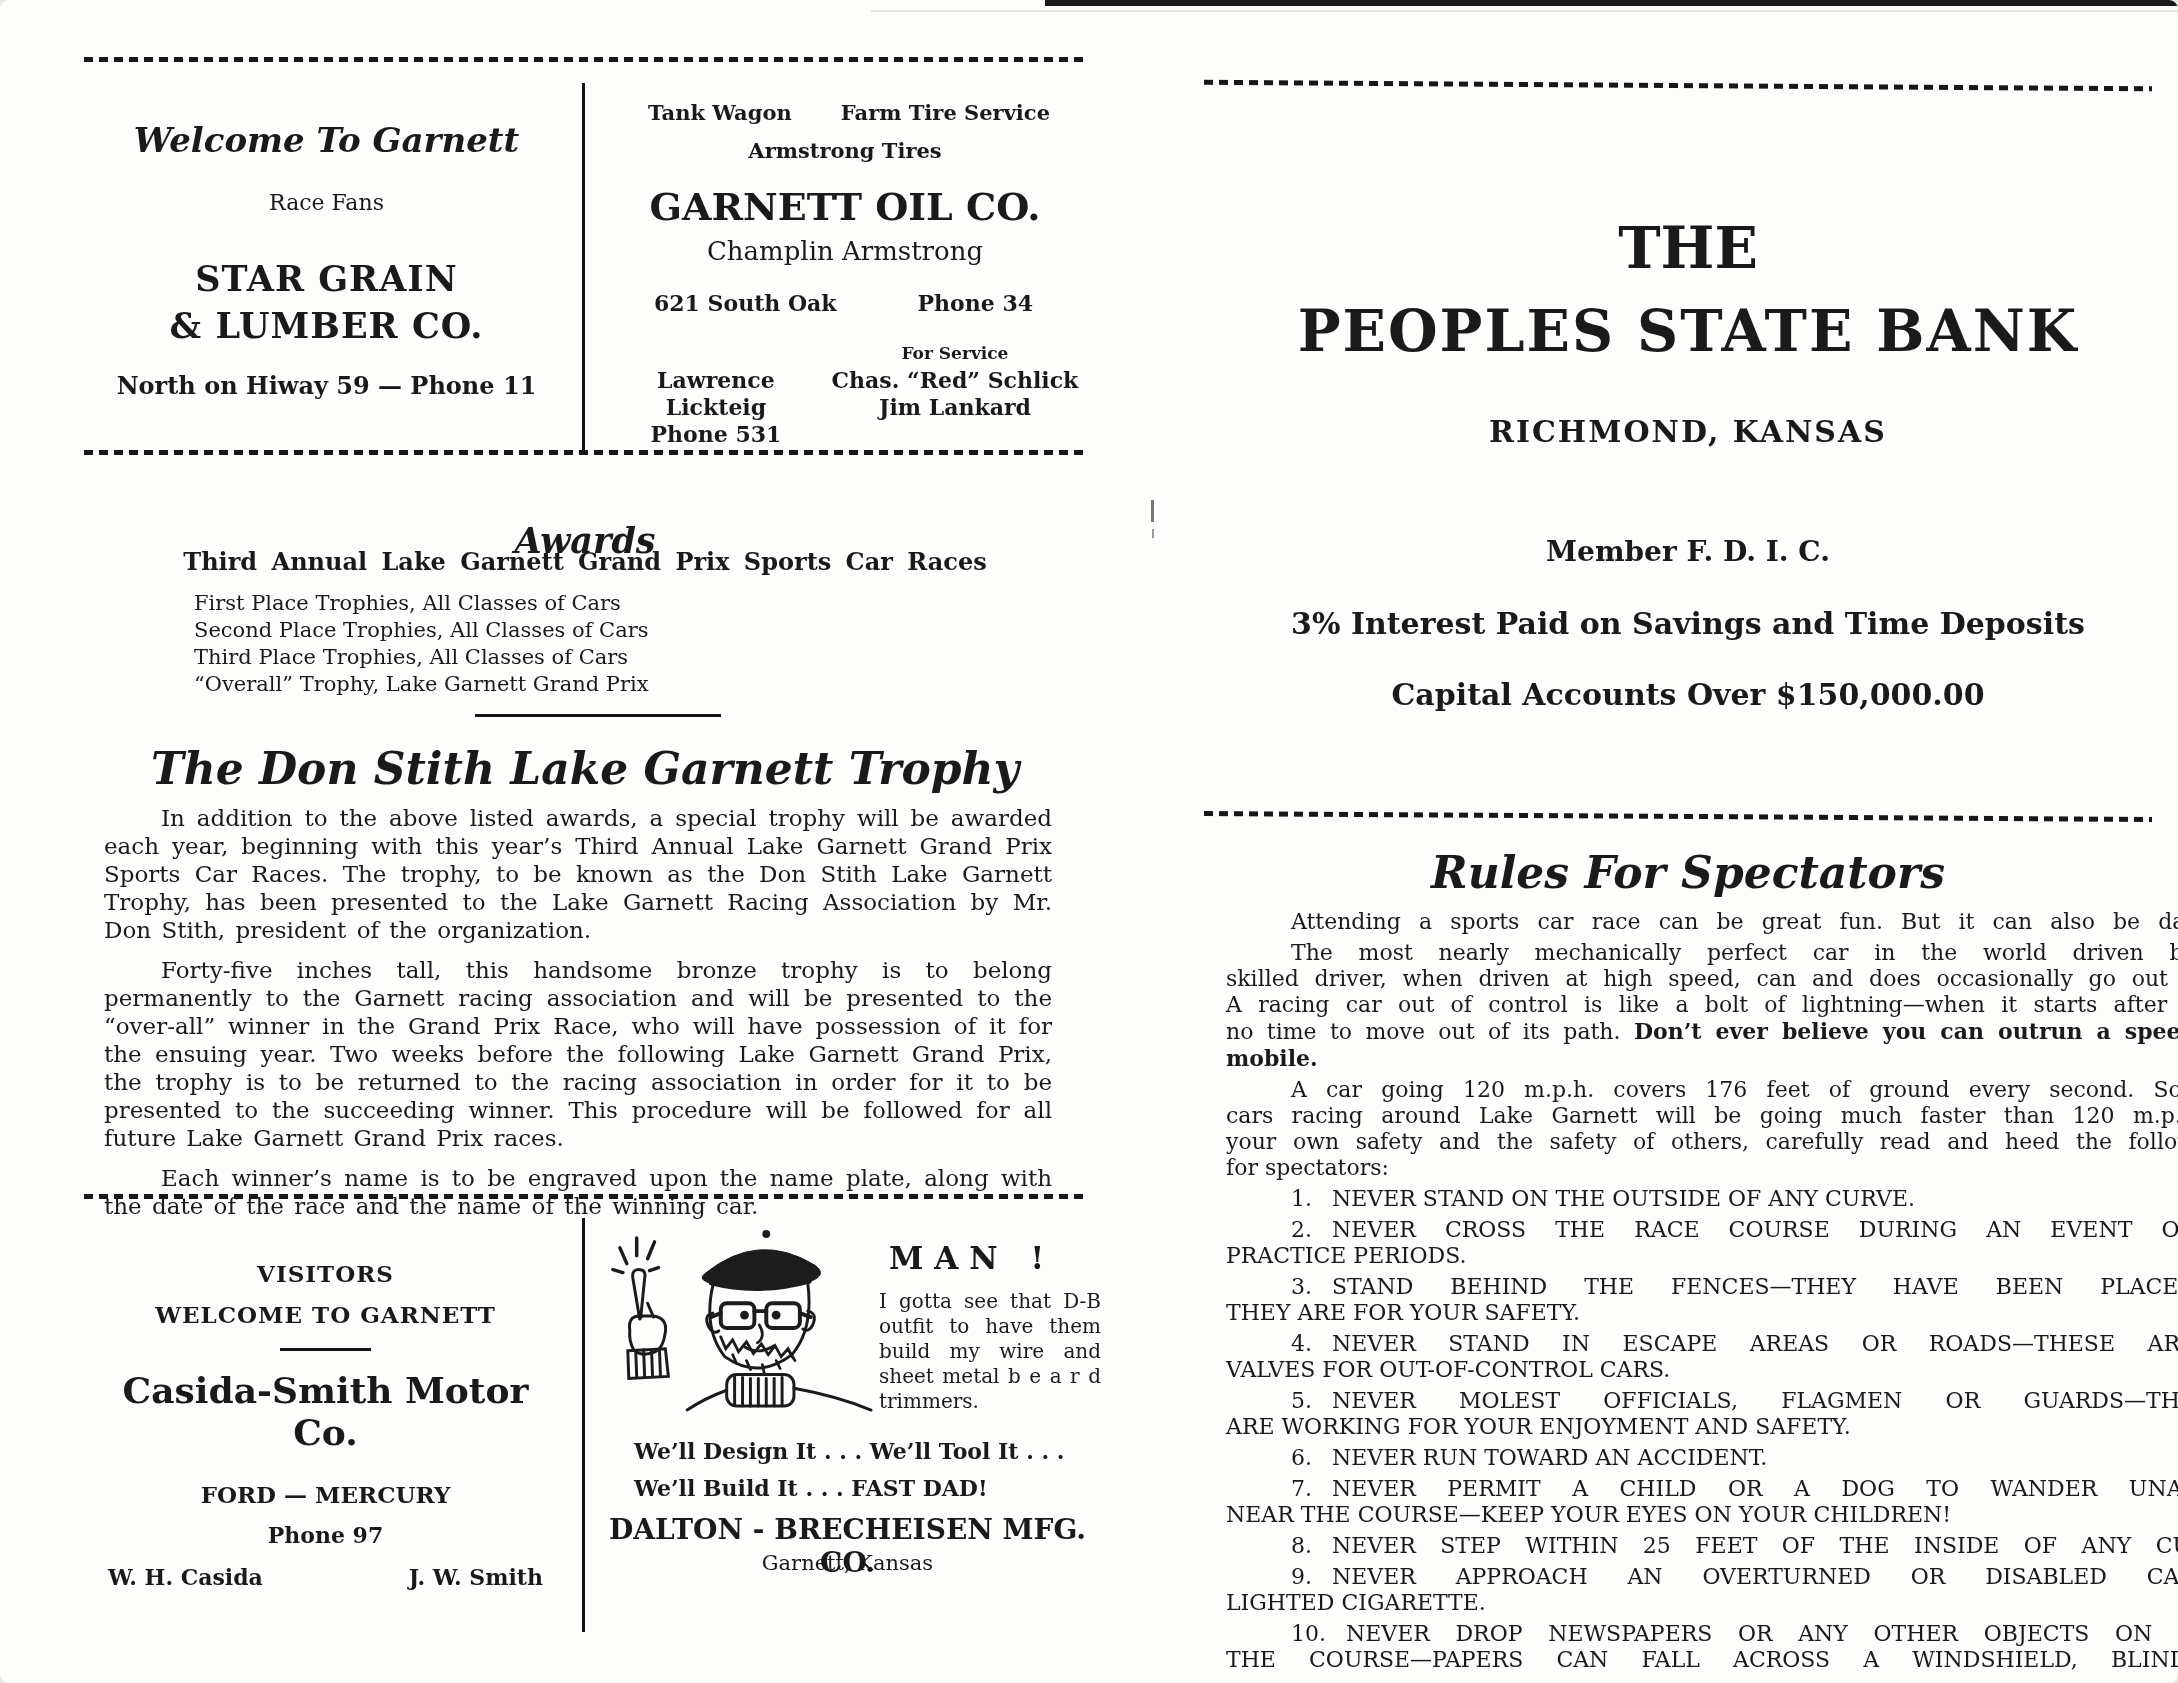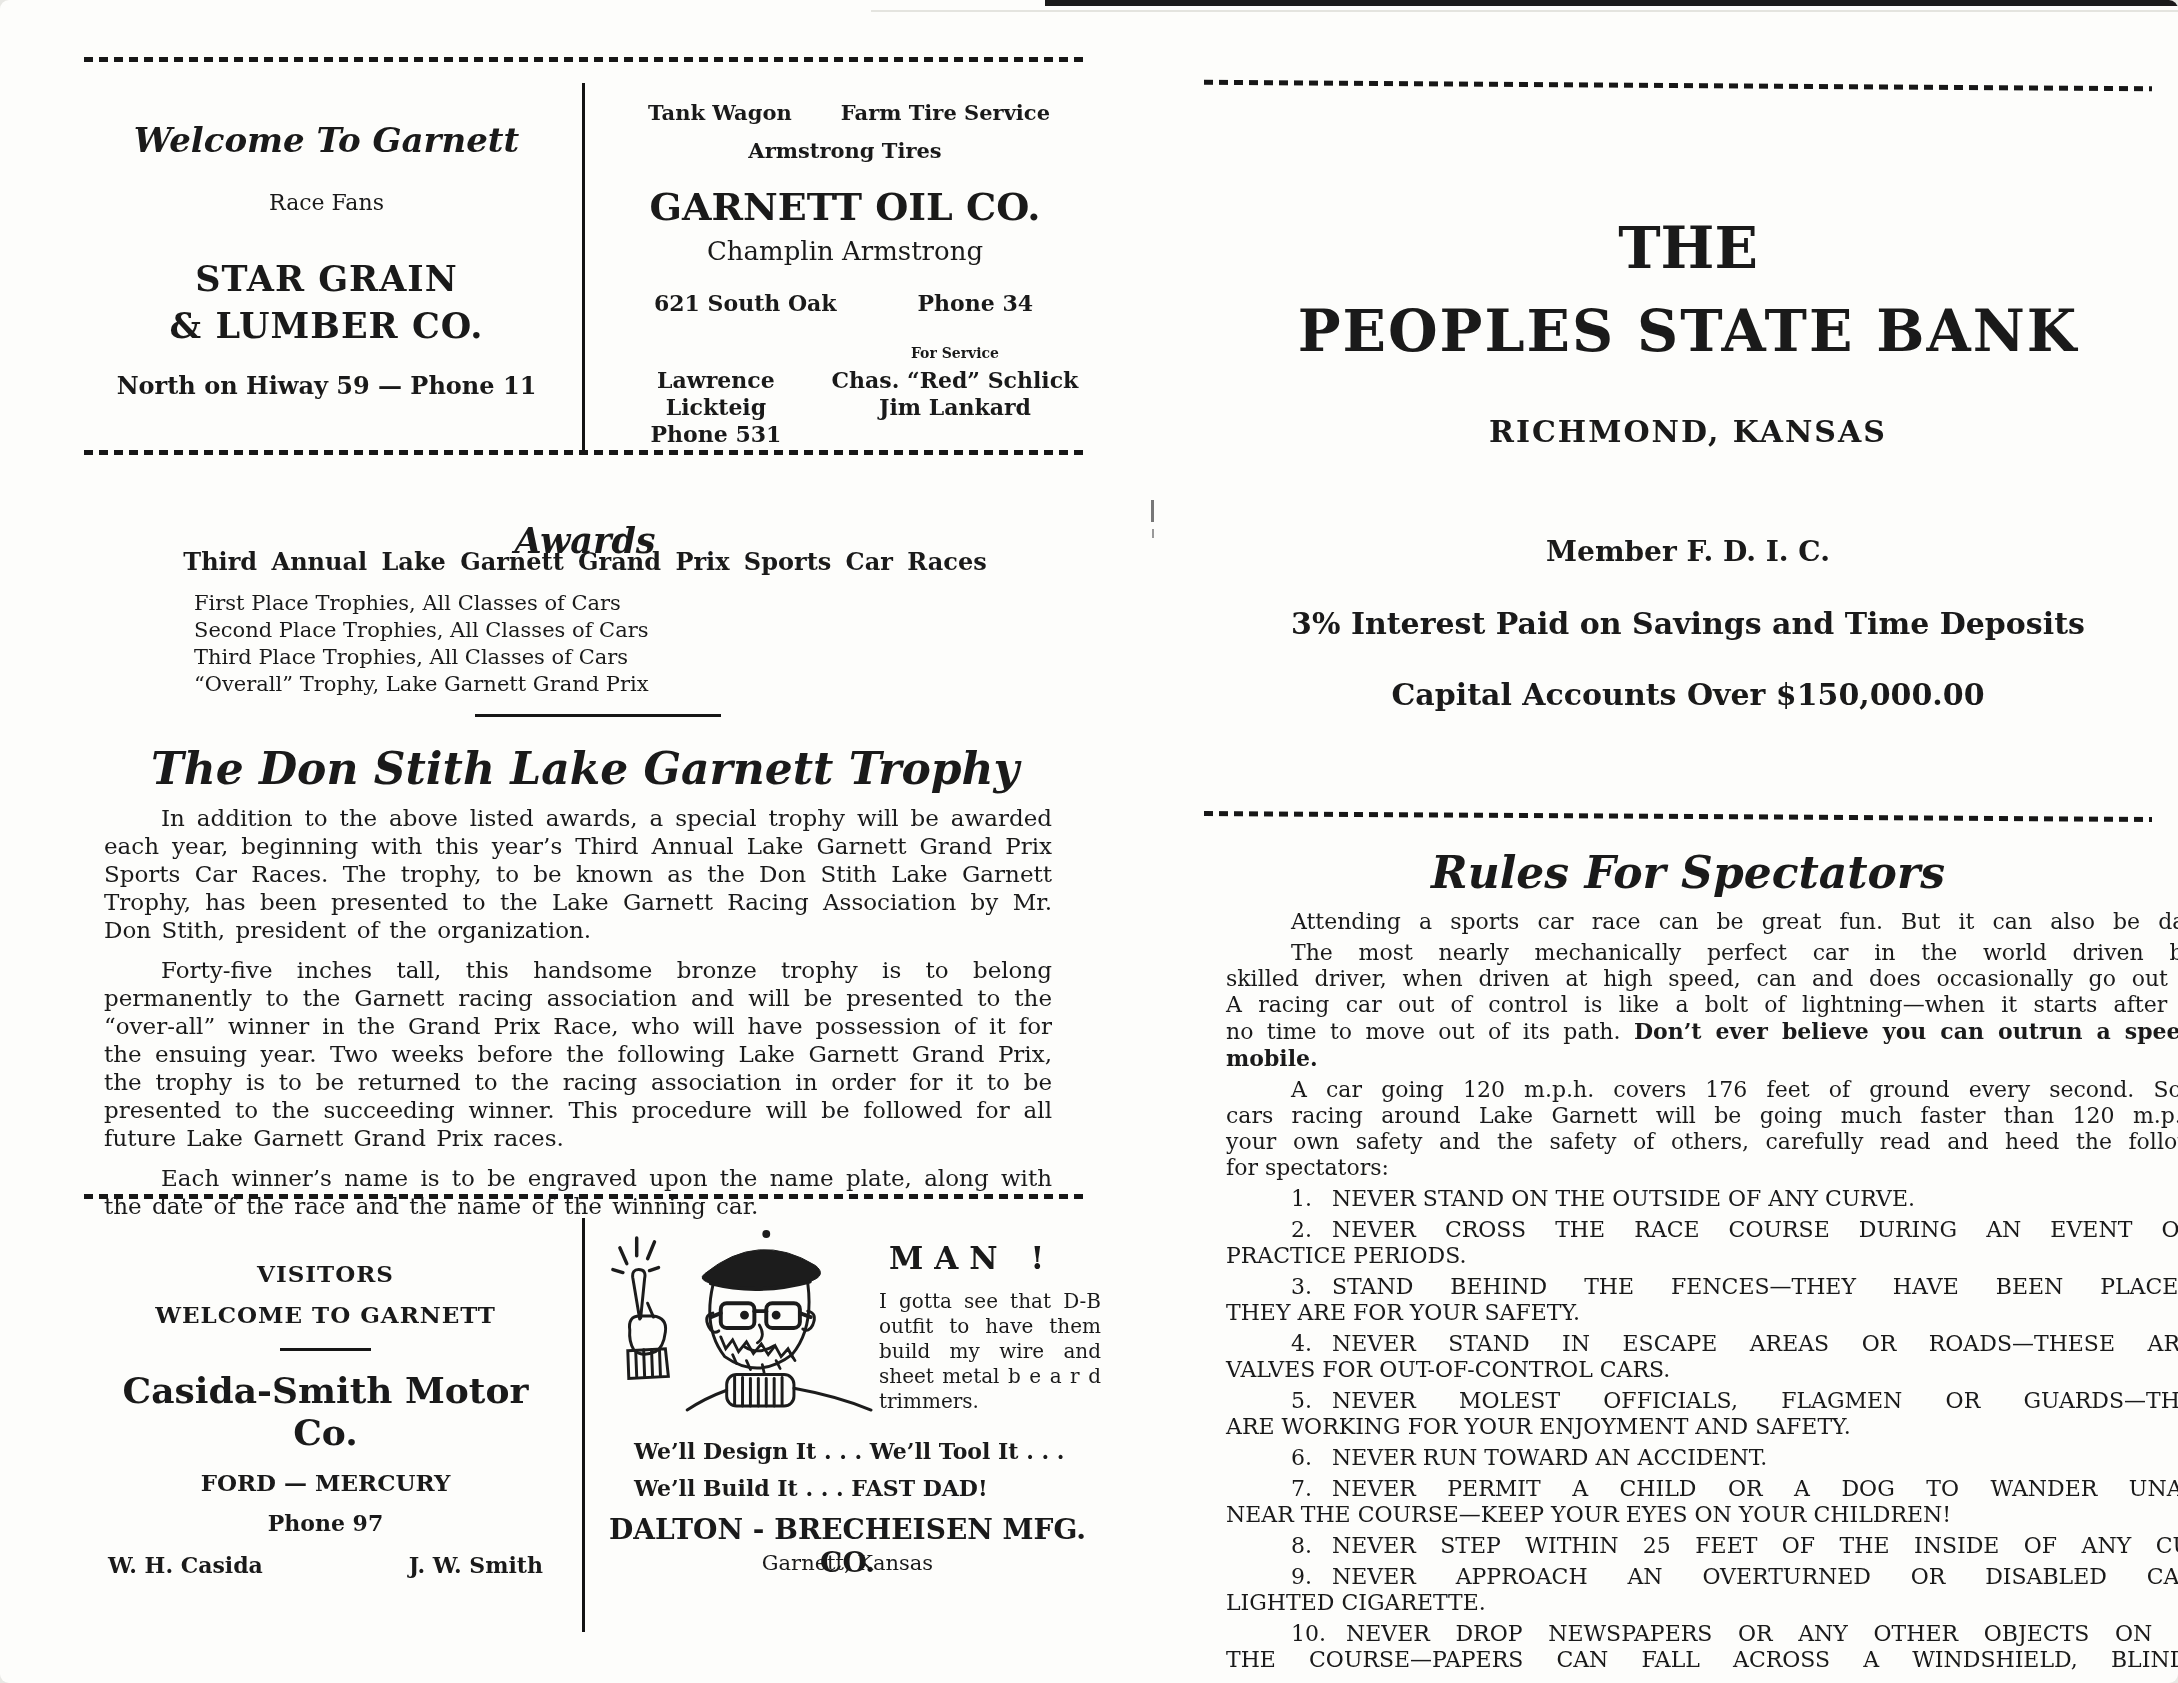--- a/index.html
+++ b/index.html
@@ -59,21 +59,21 @@
       <span>621 South Oak</span>
       <span>Phone 34</span>
     </div>
     <div class="flexrow" style="margin-top:24px;">
       <div class="c" style="width:46%;">
         <div style="height:27px;"></div>
         <div class="b" style="font-size:22px;line-height:27px;">Lawrence Lickteig</div>
         <div class="b" style="font-size:22px;line-height:27px;">Phone 531</div>
       </div>
       <div class="c" style="width:54%;">
-        <div class="b" style="font-size:14px;line-height:27px;">For Service</div>
+        <div class="b" style="font-size:17px;line-height:27px;">For Service</div>
         <div class="b" style="font-size:22px;line-height:27px;">Chas. “Red” Schlick</div>
         <div class="b" style="font-size:22px;line-height:27px;">Jim Lankard</div>
       </div>
     </div>
   </div>
 
   <div class="abs dotrule" style="left:84px;top:450px;width:1002px;"></div>
 
   <div class="abs c it b" style="left:84px;top:502px;width:1002px;font-size:35px;margin-top:18px;">Awards</div>
   <div class="abs c b" style="left:84px;top:547px;width:1002px;font-size:24px;word-spacing:6px;">Third Annual Lake Garnett Grand Prix Sports Car Races</div>
@@ -94,21 +94,21 @@
     </div>
 
   <div class="abs dotrule" style="left:84px;top:1194px;width:1002px;"></div>
   <div class="abs vline" style="left:582px;top:1218px;height:414px;"></div>
 
   <div class="abs c" style="left:84px;top:1224px;width:483px;">
     <div class="b" style="font-size:23px;margin-top:36px;letter-spacing:1px;">VISITORS</div>
     <div class="b" style="font-size:23px;margin-top:14px;letter-spacing:1px;">WELCOME TO GARNETT</div>
     <div class="shortline" style="width:91px;margin:20px auto 0 auto;"></div>
     <div class="b" style="font-size:36px;margin-top:18px;">Casida-Smith Motor Co.</div>
-    <div class="b" style="font-size:23px;margin-top:16px;">FORD — MERCURY</div>
+    <div class="b" style="font-size:23px;margin-top:28px;">FORD — MERCURY</div>
     <div class="b" style="font-size:22px;margin-top:14px;">Phone 97</div>
     <div class="flexrow b" style="font-size:22px;margin-top:16px;padding:0 24px;">
       <span>W. H. Casida</span>
       <span>J. W. Smith</span>
     </div>
   </div>
 
   <div class="abs" style="left:606px;top:1218px;width:483px;height:416px;">
     <svg class="abs" style="left:4px;top:8px;" width="269" height="196" viewBox="0 0 272 198" aria-hidden="true">
 

